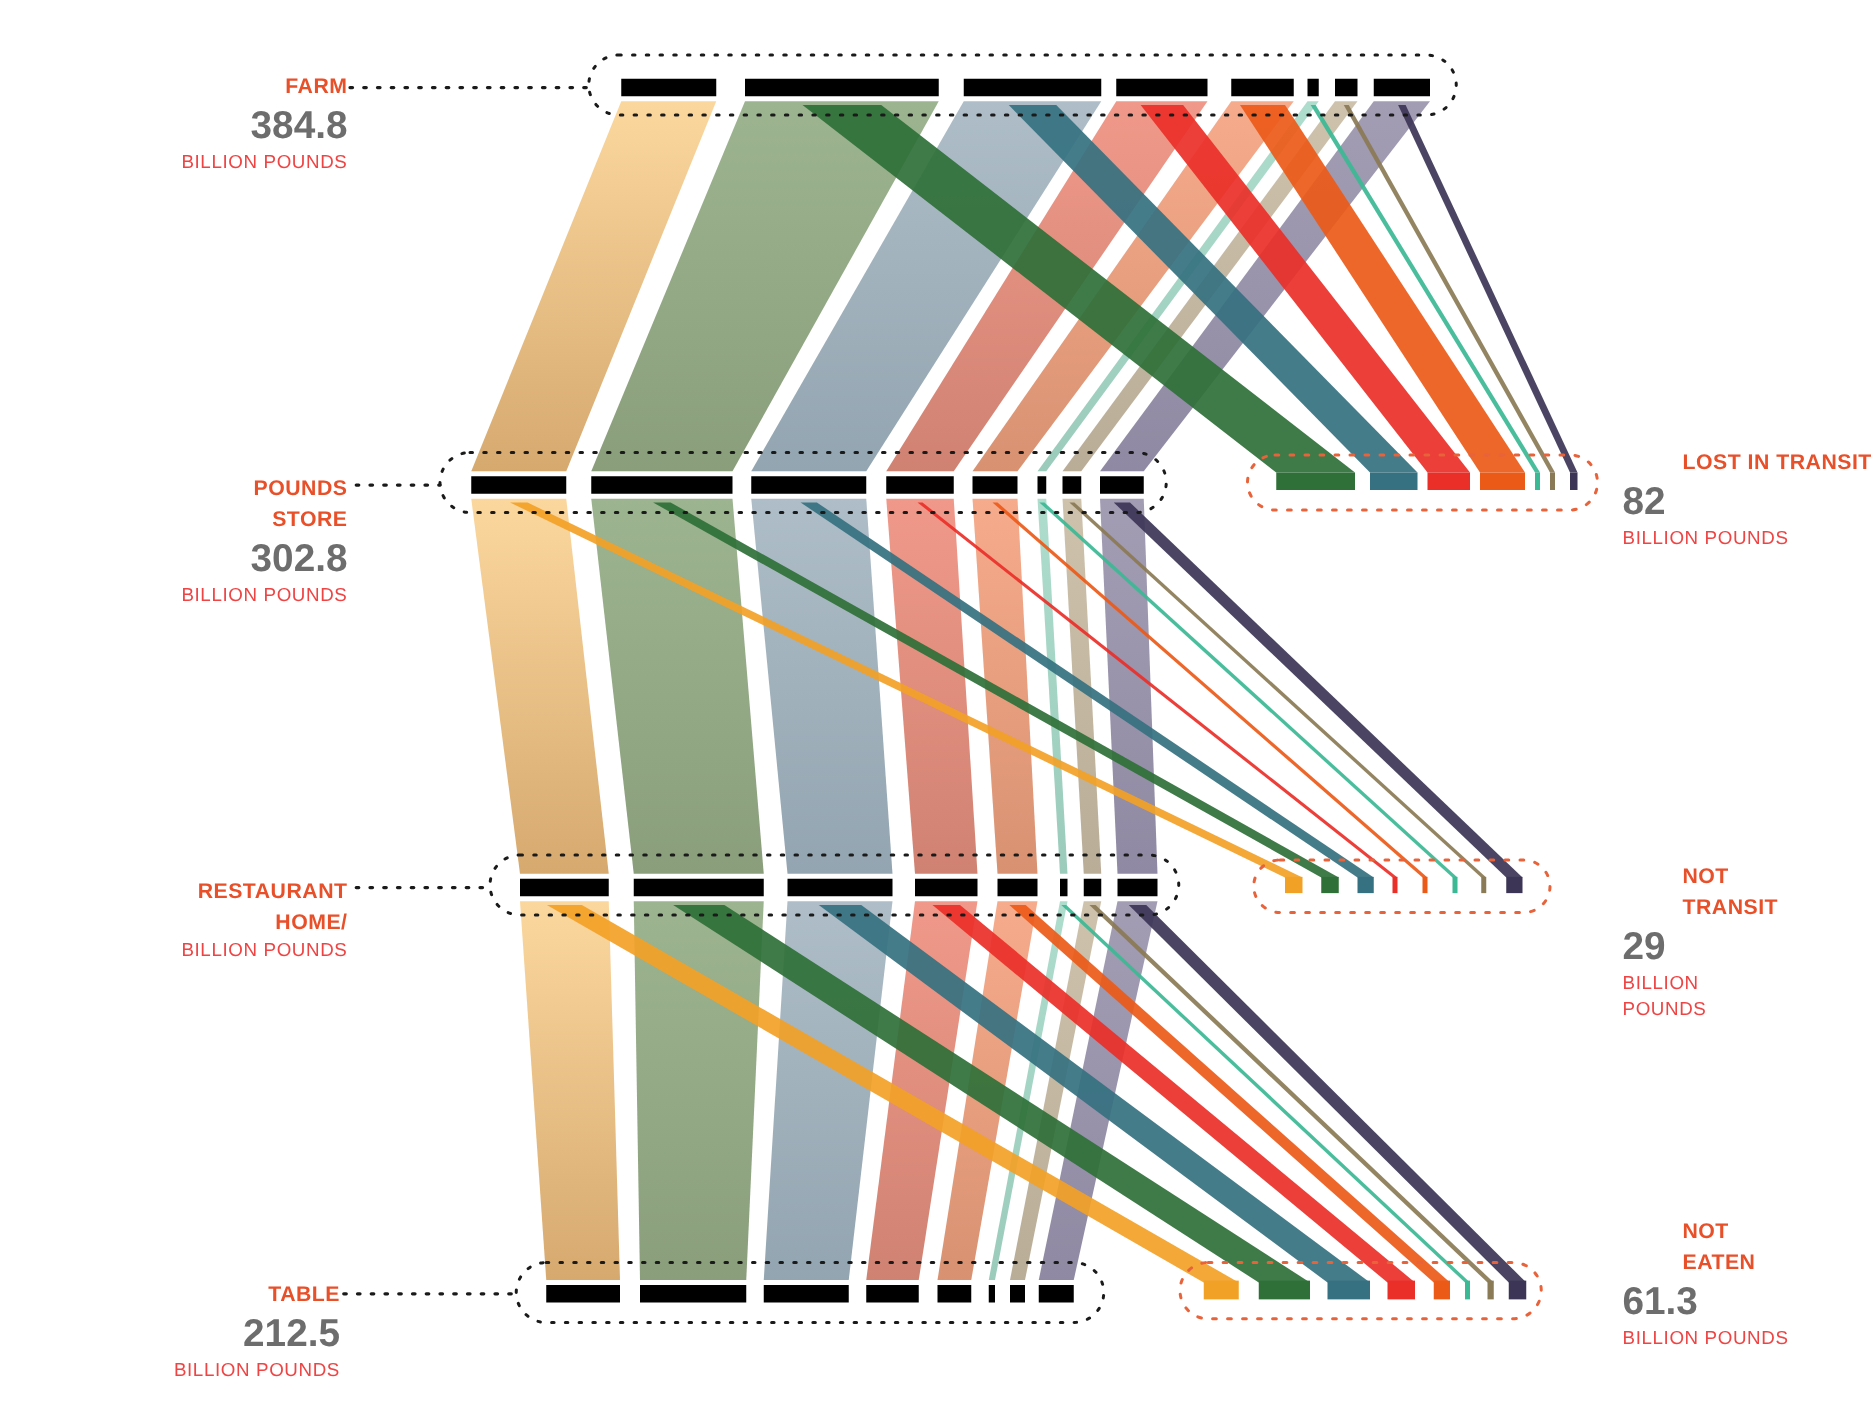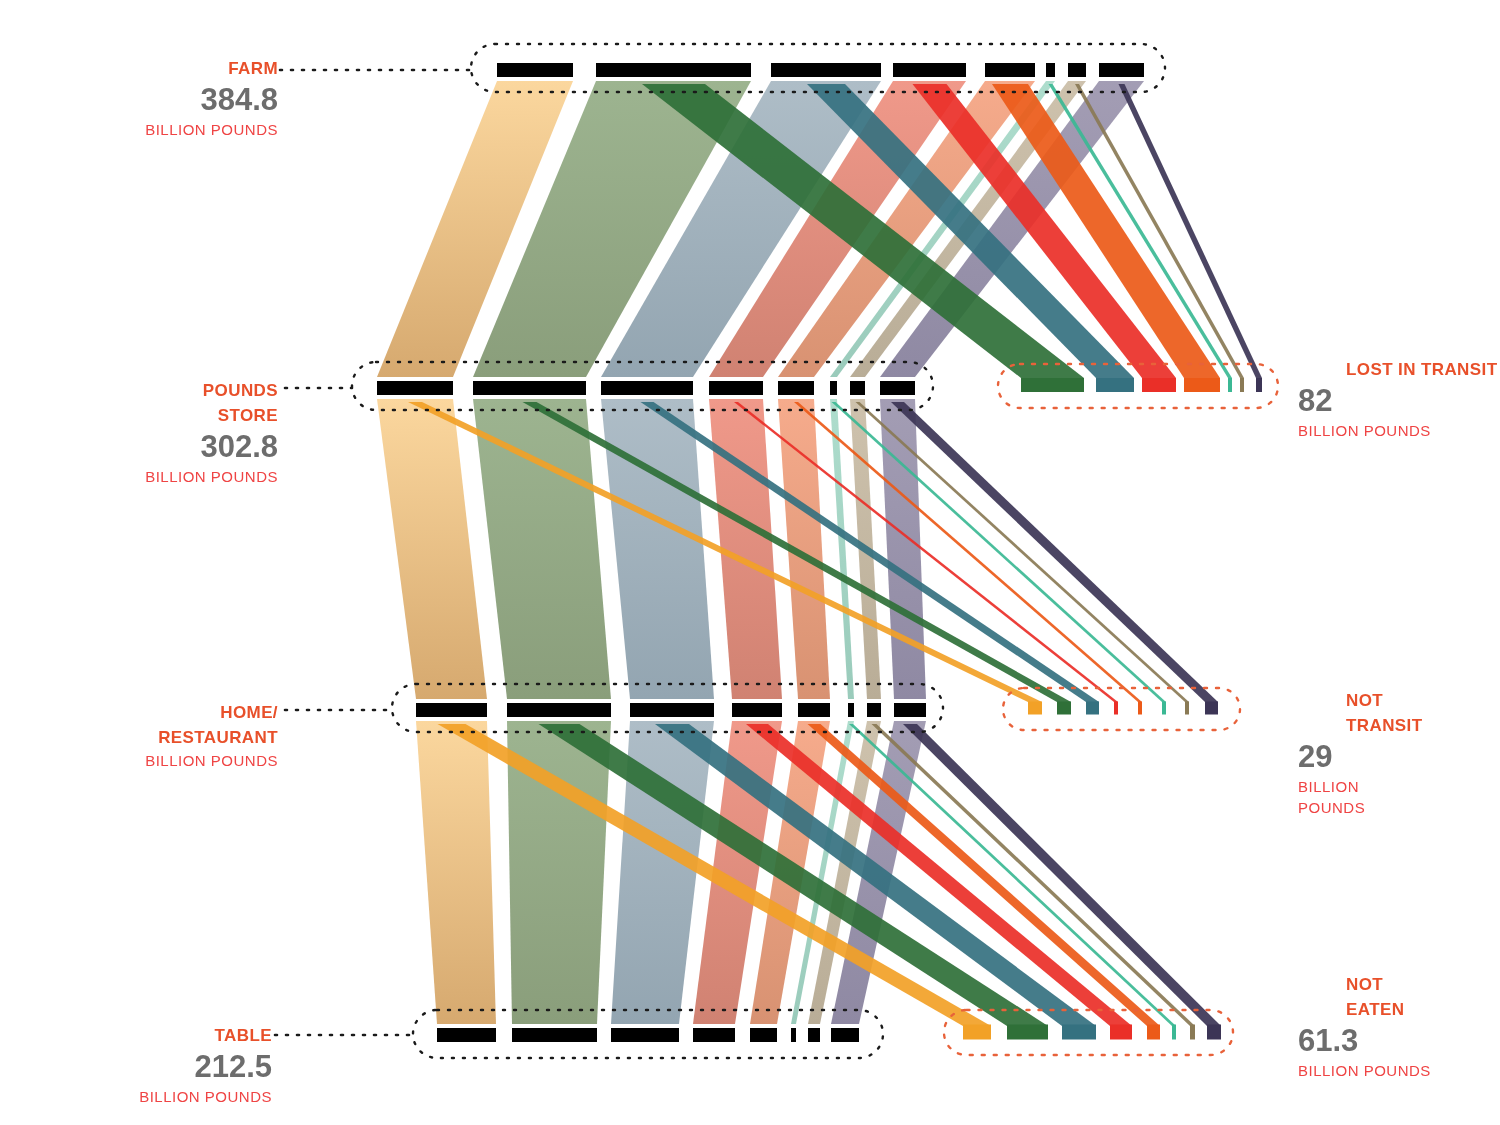--- a/index.html
+++ b/index.html
@@ -229,22 +229,22 @@
   </div>
 
   <div class="node-label" style="left:0px; top:378px; width:278px;">
     <div class="nl-name">POUNDS</div>
     <div class="nl-name">STORE</div>
     <div class="nl-value">302.8</div>
     <div class="nl-units">BILLION POUNDS</div>
   </div>
 
   <div class="node-label" style="left:0px; top:700px; width:278px;">
+    <div class="nl-name">RESTAURANT</div>
     <div class="nl-name">HOME/</div>
-    <div class="nl-name">RESTAURANT</div>
     <div class="nl-units">BILLION POUNDS</div>
   </div>
 
   <div class="node-label" style="left:0px; top:1023px; width:272px;">
     <div class="nl-name">TABLE</div>
     <div class="nl-value">212.5</div>
     <div class="nl-units">BILLION POUNDS</div>
   </div>
 
   <div class="node-label right" style="left:1298px; top:357px; width:200px;">

